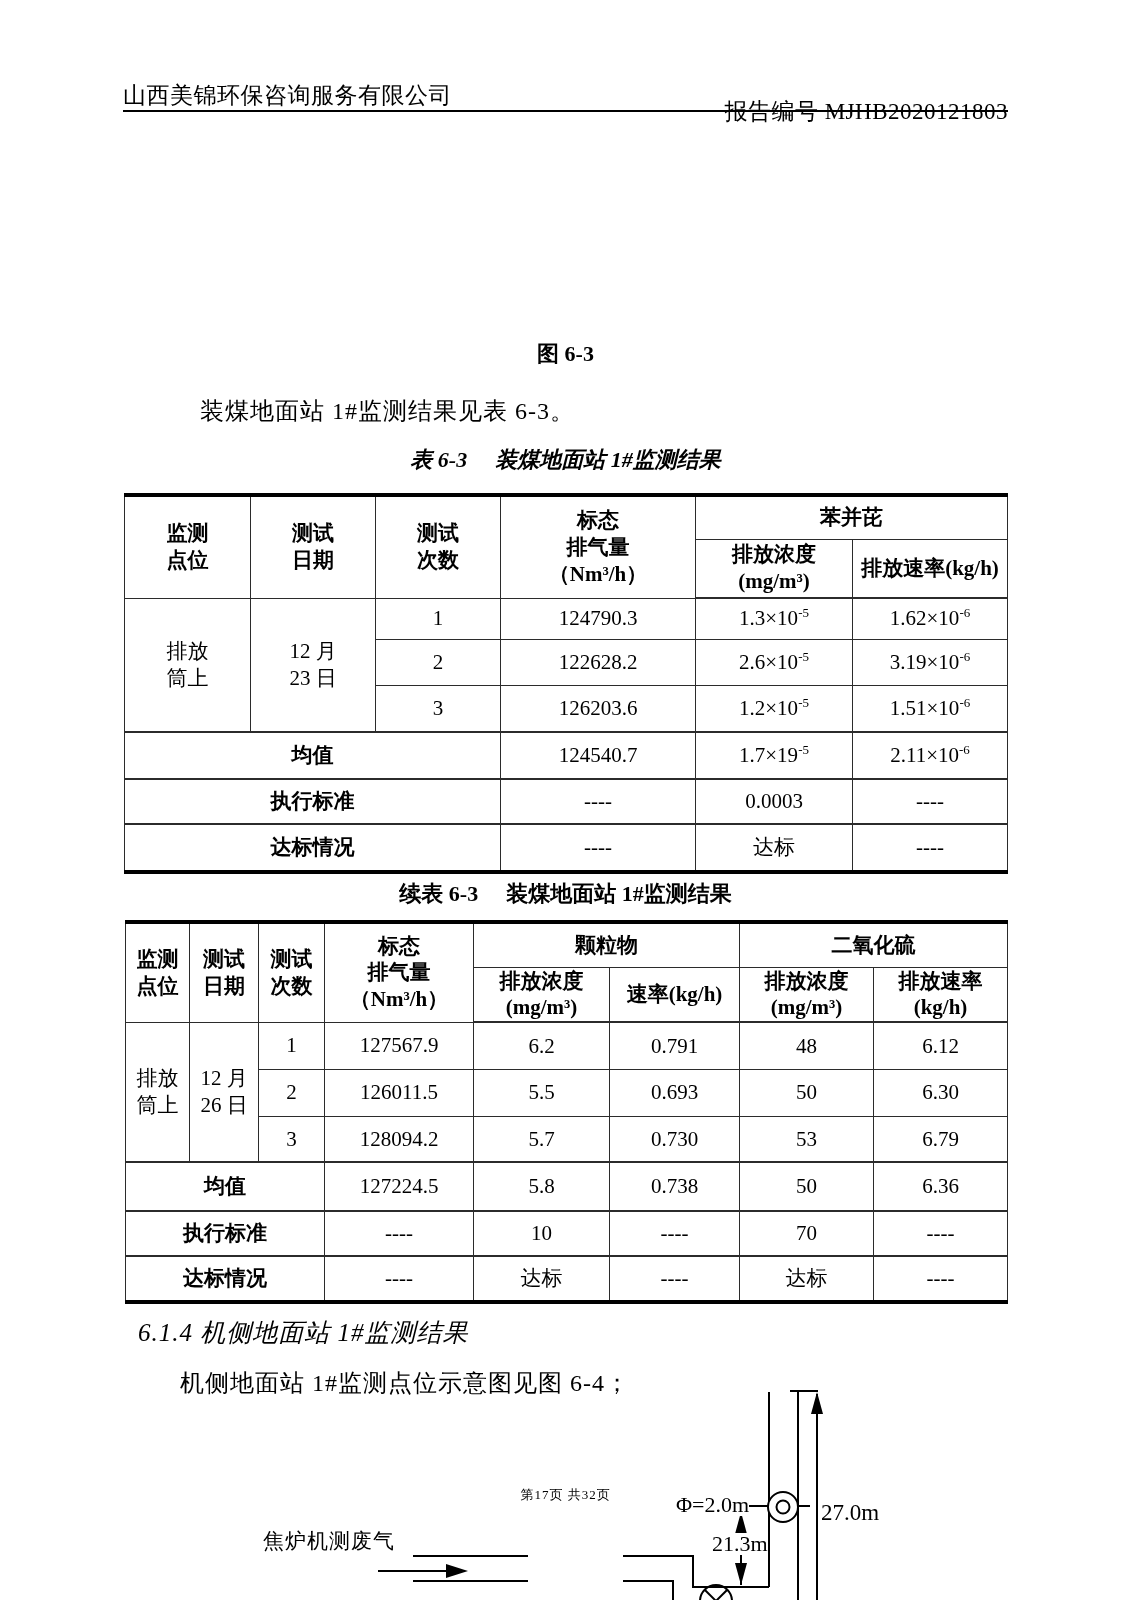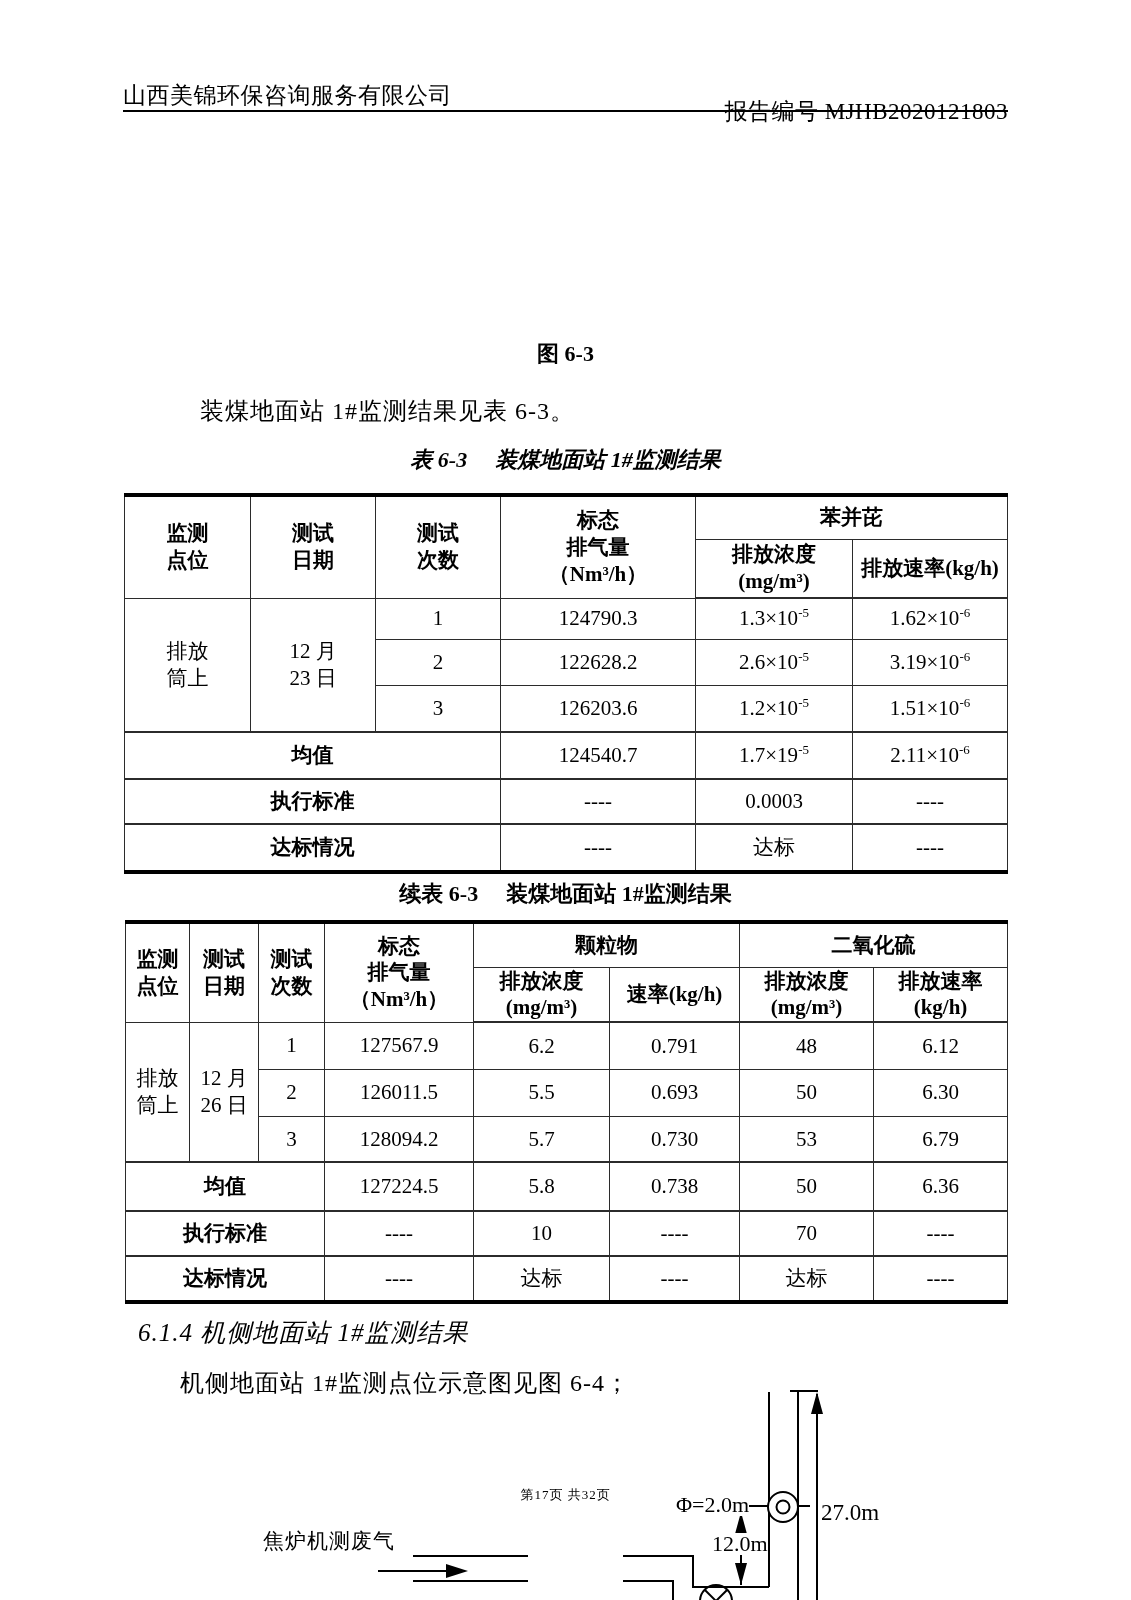--- a/index.html
+++ b/index.html
@@ -245,15 +245,15 @@
   <circle cx="543" cy="127" r="6.5" fill="#fff" stroke="#000" stroke-width="2"></circle>
 
   <g stroke="#000" stroke-width="2" fill="none">
     <circle cx="476" cy="221" r="16"></circle>
     <line x1="464.7" y1="209.7" x2="487.3" y2="232.3"></line>
     <line x1="487.3" y1="209.7" x2="464.7" y2="232.3"></line>
   </g>
 </svg>
 
 <div class="abs dlabel" style="left:648px;top:1494px;margin-left:28px;">Φ=2.0m</div>
-<div class="abs dlabel" style="left:712px;top:1533px;">12.0m</div>
+<div class="abs dlabel" style="left:712px;top:1533px;">21.3m</div>
 <div class="abs dlabel" style="left:821px;top:1501px;font-size:23px;">27.0m</div>
 <div class="abs dlabel" style="left:263px;top:1531px;font-size:21px;letter-spacing:1px;">焦炉机测废气</div>
 
 </body></html>

